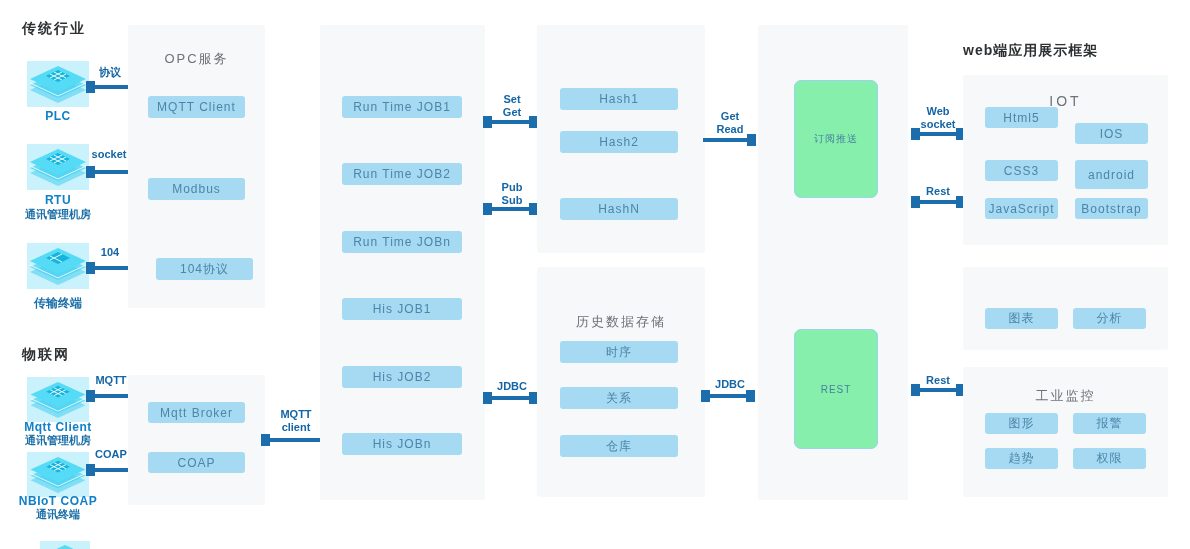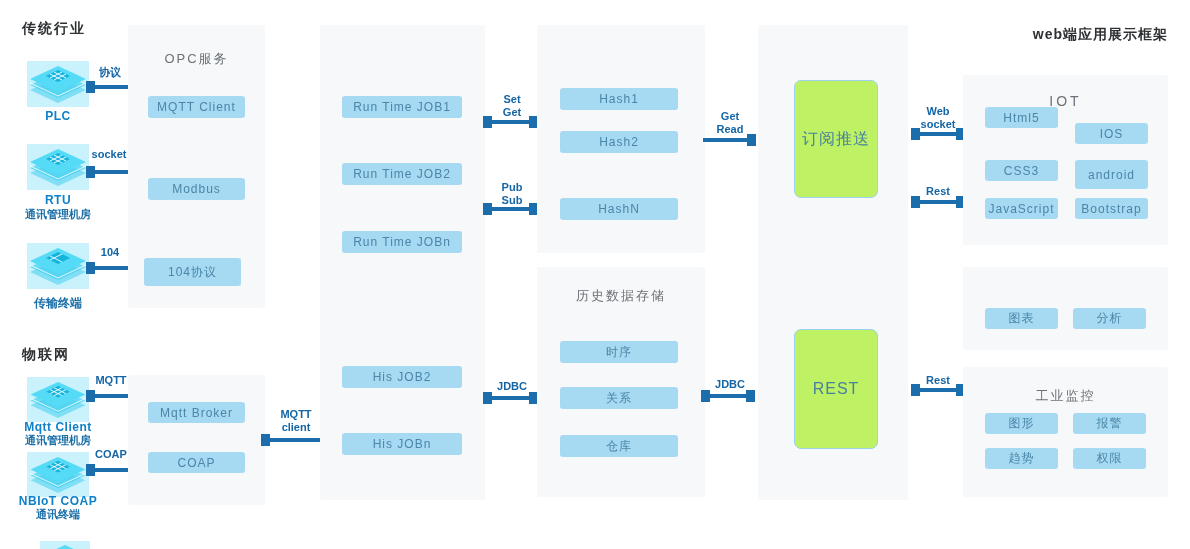--- a/index.html
+++ b/index.html
@@ -2,40 +2,40 @@
 <html><head>
 <meta charset="utf-8">
 <style>
   html,body{margin:0;padding:0;background:#fff;}
   body{width:1190px;height:549px;overflow:hidden;font-family:"Liberation Sans","DejaVu Sans",sans-serif;}
   .canvas{position:relative;width:1190px;height:549px;background:#ffffff;}
   .panel{position:absolute;background:#f7f8f9;border-radius:2px;}
   .panel-title{position:absolute;text-align:center;color:#6b7278;font-size:13px;letter-spacing:2px;}
   .btn{position:absolute;background:#a6d9f2;border-radius:3px;color:#4b86a8;font-size:12px;
        display:flex;align-items:center;justify-content:center;letter-spacing:1px;white-space:nowrap;}
-  .bigbox{position:absolute;background:#bef264;border:1px solid #9bd2ee;border-radius:7px;color:#48809f;
-       font-size:16px;display:flex;align-items:center;justify-content:center;letter-spacing:1px;}
+  .bigbox{position:absolute;background:#86efac;border:1px solid #9bd2ee;border-radius:7px;color:#48809f;
+       font-size:10px;display:flex;align-items:center;justify-content:center;letter-spacing:1px;}
   .sec-title{position:absolute;font-weight:bold;font-size:14px;color:#2e3133;letter-spacing:2px;}
   .conn-lbl{position:absolute;color:#1465a5;font-weight:bold;font-size:11px;text-align:center;line-height:13px;white-space:nowrap;}
   .bar{position:absolute;height:4px;background:#1b6dab;}
   .cap{position:absolute;width:9px;height:12px;background:#1b6dab;}
   .dev-tile{position:absolute;background:#c9f2fc;}
   .dev-tile svg{position:absolute;left:0;top:0;}
   .dev-name{position:absolute;font-weight:bold;font-size:12px;color:#1080c8;text-align:center;letter-spacing:.5px;white-space:nowrap;}
   .dev-sub{position:absolute;font-weight:bold;font-size:11px;color:#1b6fa8;text-align:center;white-space:nowrap;}
   .cut{overflow:hidden;}
 </style>
 </head>
 <body>
 
 <div class="canvas">
 
   <div class="sec-title" style="left:22px;top:20px">传统行业</div>
   <div class="sec-title" style="left:22px;top:346px">物联网</div>
-  <div class="sec-title" style="left:963px;top:26px;width:205px;text-align:right;letter-spacing:1px">web端应用展示框架</div>
+  <div class="sec-title" style="left:963px;top:42px;width:205px;text-align:left;letter-spacing:1px">web端应用展示框架</div>
 
   <div class="dev-tile" style="left:27px;top:61px;width:62px;height:46px">
     <svg width="62" height="46" viewBox="0 0 62 46">
         <polygon points="31,16 59,29 31,42 3,29" fill="#43cdef" opacity="0.55"></polygon>
         <polygon points="31,11 59,24 31,37 3,24" fill="#43d2f1" opacity="0.7"></polygon>
         <polygon points="31,5 59,18 31,31 3,18" fill="#55dbf6"></polygon>
         <path d="M3,22 L31,35 L59,22" stroke="#ffffff" stroke-width="1" fill="none" opacity="0.8"></path>
         <polygon points="31,9 43,15 31,21 19,15" fill="#14b4dd"></polygon>
         <path d="M23,13 L35,19 M27,11 L39,17 M35,11 L23,17 M39,13 L27,19" stroke="#e8fbff" stroke-width="1" fill="none"></path>
       </svg>
@@ -111,35 +111,36 @@
   <div class="dev-tile cut" style="left:40px;top:541px;width:50px;height:8px">
     <svg width="50" height="37" viewBox="0 0 62 46">
         <polygon points="31,5 59,18 31,31 3,18" fill="#55dbf6"></polygon>
       </svg>
   </div>
 
   <div class="panel" style="left:128px;top:25px;width:137px;height:283px"></div>
   <div class="panel-title" style="left:128px;top:50px;width:137px">OPC服务</div>
   <div class="btn" style="left:148px;top:96px;width:97px;height:22px">MQTT Client</div>
   <div class="btn" style="left:148px;top:178px;width:97px;height:22px">Modbus</div>
-  <div class="btn" style="left:144px;top:258px;width:97px;height:28px">104协议</div>
+  <div class="btn" style="left:156px;top:258px;width:97px;height:22px">104协议</div>
 
   <div class="panel" style="left:128px;top:375px;width:137px;height:130px"></div>
   <div class="btn" style="left:148px;top:402px;width:97px;height:21px">Mqtt  Broker</div>
   <div class="btn" style="left:148px;top:452px;width:97px;height:21px">COAP</div>
 
   <div class="conn-lbl" style="left:270px;top:408px;width:52px">MQTT</div>
   <div class="conn-lbl" style="left:270px;top:421px;width:52px">client</div>
   <div class="cap" style="left:261px;top:434px"></div>
   <div class="bar" style="left:270px;top:438px;width:50px"></div>
 
   <div class="panel" style="left:320px;top:25px;width:165px;height:475px"></div>
   <div class="btn" style="left:342px;top:96px;width:120px;height:22px">Run Time JOB1</div>
   <div class="btn" style="left:342px;top:163px;width:120px;height:22px">Run Time JOB2</div>
   <div class="btn" style="left:342px;top:231px;width:120px;height:22px">Run Time JOBn</div>
+  <div class="btn" style="left:342px;top:298px;width:120px;height:22px">His JOB1</div>
   <div class="btn" style="left:342px;top:366px;width:120px;height:22px">His JOB2</div>
   <div class="btn" style="left:342px;top:433px;width:120px;height:22px">His JOBn</div>
 
   <div class="conn-lbl" style="left:492px;top:93px;width:40px">Set</div>
   <div class="conn-lbl" style="left:492px;top:106px;width:40px">Get</div>
   <div class="cap" style="left:483px;top:116px"></div>
   <div class="bar" style="left:487px;top:120px;width:50px"></div>
   <div class="cap" style="left:529px;top:116px"></div>
 
   <div class="conn-lbl" style="left:492px;top:181px;width:40px">Pub</div>
@@ -152,21 +153,21 @@
   <div class="cap" style="left:483px;top:392px"></div>
   <div class="bar" style="left:487px;top:396px;width:50px"></div>
   <div class="cap" style="left:529px;top:392px"></div>
 
   <div class="panel" style="left:537px;top:25px;width:168px;height:228px"></div>
   <div class="btn" style="left:560px;top:88px;width:118px;height:22px">Hash1</div>
   <div class="btn" style="left:560px;top:131px;width:118px;height:22px">Hash2</div>
   <div class="btn" style="left:560px;top:198px;width:118px;height:22px">HashN</div>
 
   <div class="panel" style="left:537px;top:267px;width:168px;height:230px"></div>
-  <div class="panel-title" style="left:537px;top:287px;width:168px">历史数据存储</div>
+  <div class="panel-title" style="left:537px;top:313px;width:168px">历史数据存储</div>
   <div class="btn" style="left:560px;top:341px;width:118px;height:22px">时序</div>
   <div class="btn" style="left:560px;top:387px;width:118px;height:22px">关系</div>
   <div class="btn" style="left:560px;top:435px;width:118px;height:22px">仓库</div>
 
   <div class="conn-lbl" style="left:702px;top:110px;width:56px">Get</div>
   <div class="conn-lbl" style="left:702px;top:123px;width:56px">Read</div>
   <div class="bar" style="left:703px;top:138px;width:50px"></div>
   <div class="cap" style="left:747px;top:134px"></div>
 
   <div class="conn-lbl" style="left:702px;top:378px;width:56px">JDBC</div>

